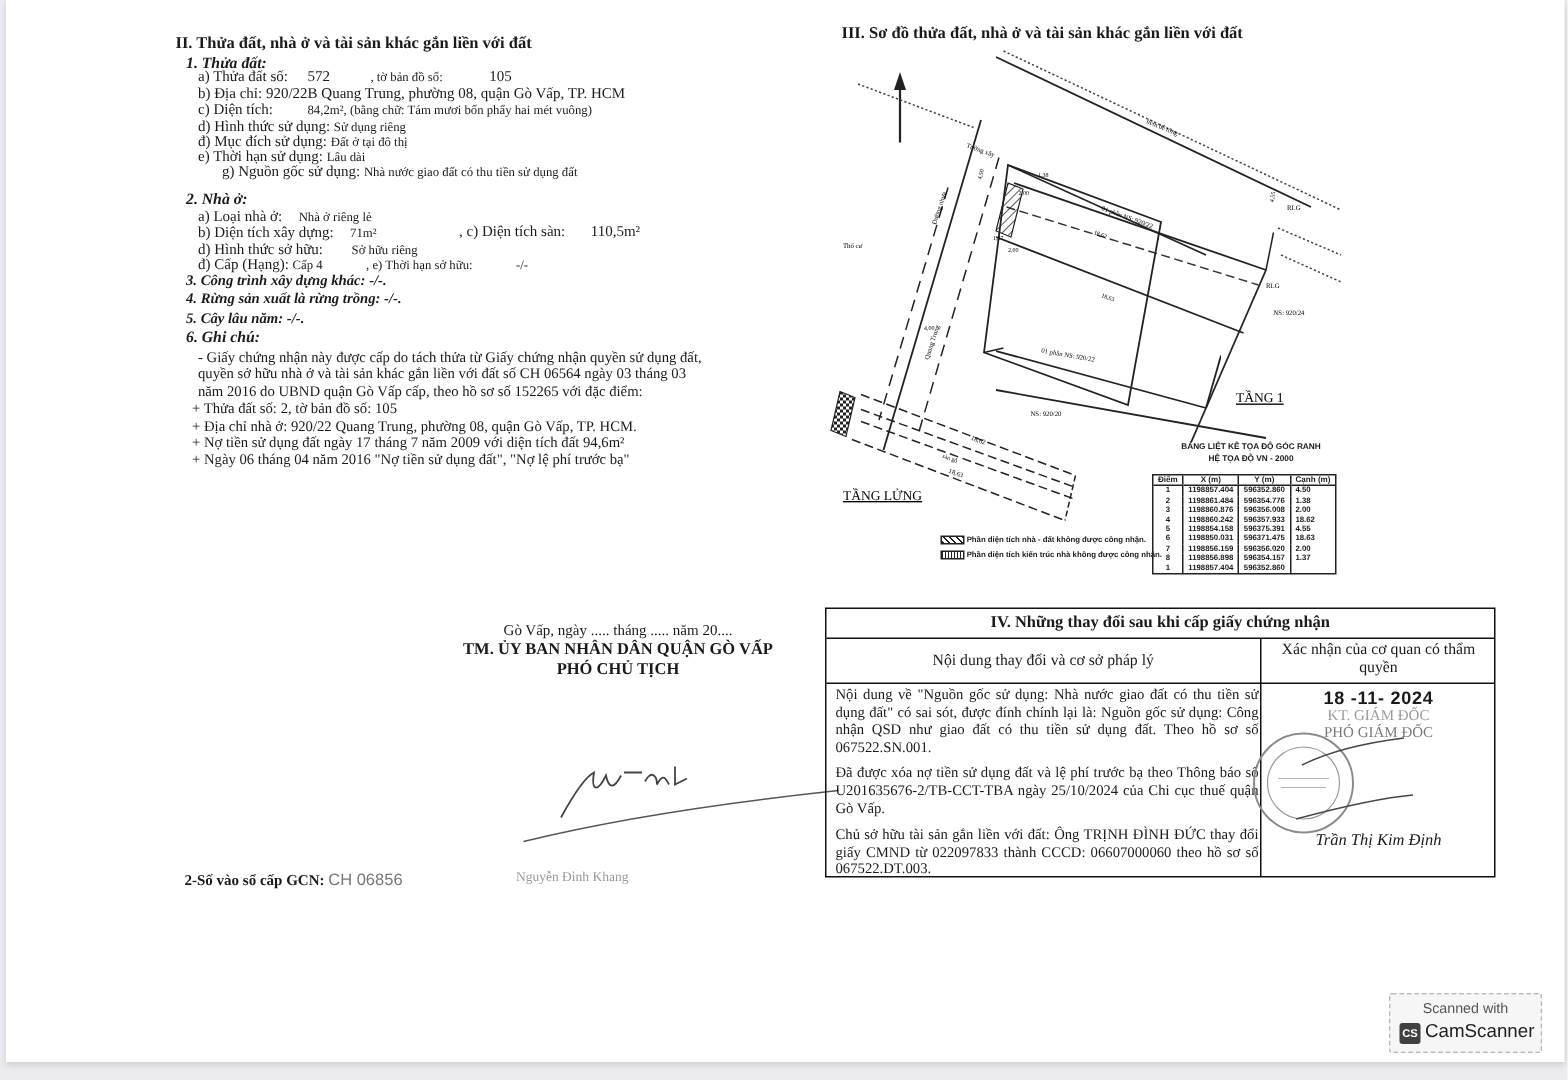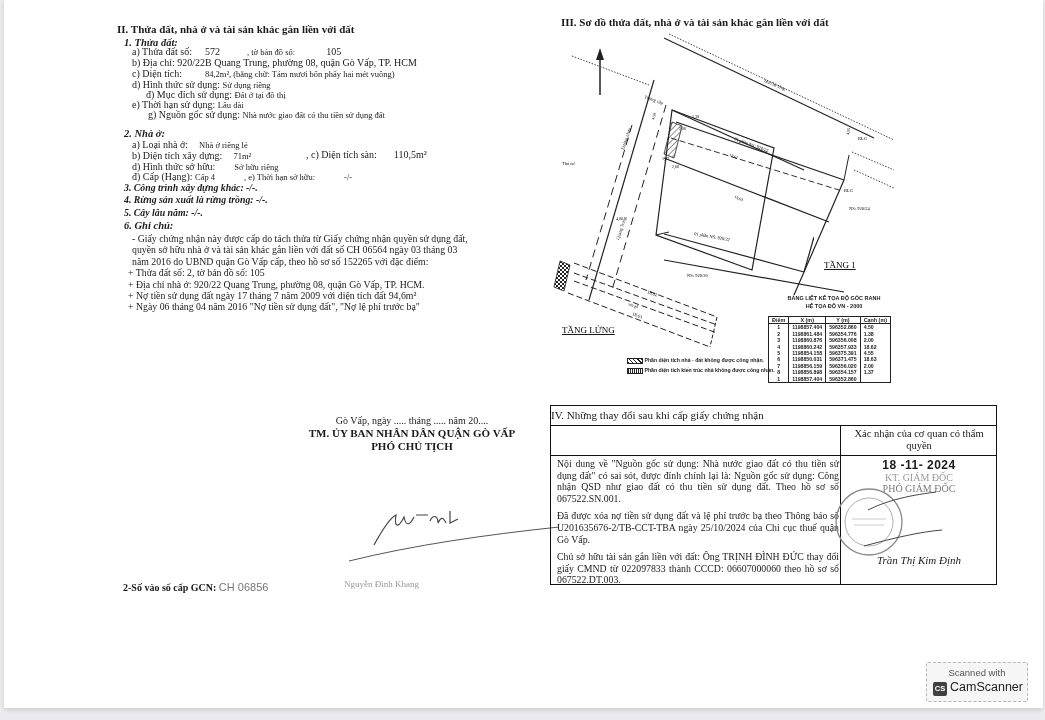--- a/index.html
+++ b/index.html
@@ -34,21 +34,21 @@
   table.coord th, table.coord td { padding:0 3px; line-height:6.4px; }
   table.coord th { border-bottom:1px solid #222; font-size:5.4px; }
   table.coord .col-b { border-left:1px solid #222; }
 
   
   .chg {
     position:absolute; left:546px; top:405px; width:445px; height:178px;
     border:1.6px solid #111;
     font-size:10px;
   }
-  .chg .head { height:19px; border-bottom:1.3px solid #111; font-weight:normal; font-size:11px; line-height:19px; }
+  .chg .head { height:19px; border-bottom:1.3px solid #111; text-align:center; font-weight:bold; font-size:11px; line-height:19px; }
   .chg .colhead { position:absolute; top:20px; left:0; right:0; height:29px; border-bottom:1.3px solid #111; }
   .chg .vline { position:absolute; top:20px; bottom:0; left:289px; border-left:1.3px solid #111; }
   .chg .c1 { position:absolute; left:0; width:289px; text-align:center; line-height:29px; font-size:10.5px; }
   .chg .c2 { position:absolute; left:291px; width:154px; text-align:center; font-size:10.5px; line-height:12px; top:2px; }
   .chg .body { position:absolute; top:52px; left:6px; width:282px; font-size:9.8px; line-height:11.6px; }
   .chg .body p { margin:0 0 6px 0; text-align:justify; }
   .chg .conf { position:absolute; top:52px; left:291px; width:154px; text-align:center; }
 
   .cs-badge {
     position:absolute; left:922px; top:662px; width:100px; height:38px;
@@ -83,21 +83,21 @@
   </div>
   <div class="abs line" style="left:128px;top:68px;">
     <span>c) Diện tích:</span>
     <span style="display:inline-block;width:18px"></span>
     <span class="small">84,2m², (bằng chữ: Tám mươi bốn phẩy hai mét vuông)</span>
   </div>
   <div class="abs line" style="left:128px;top:79px;">
     <span>d) Hình thức sử dụng:</span>
     <span class="small">Sử dụng riêng</span>
   </div>
-  <div class="abs line" style="left:142px;top:89px;">
+  <div class="abs line" style="left:128px;top:89px;">
     <span>đ) Mục đích sử dụng:</span>
     <span class="small">Đất ở tại đô thị</span>
   </div>
   <div class="abs line" style="left:128px;top:99px;">
     <span>e) Thời hạn sử dụng:</span>
     <span class="small">Lâu dài</span>
   </div>
   <div class="abs line" style="left:144px;top:109px;">
     <span>g) Nguồn gốc sử dụng:</span>
     <span class="small">Nhà nước giao đất có thu tiền sử dụng đất</span>
@@ -323,20 +323,21 @@
             <td class="col-b" style="text-align: left;">596352.860</td>
             <td class="col-b" style="text-align: left;"></td>
           </tr>
         </tbody>
     </table>
   </div>
 
   <div class="chg">
     <div class="head">IV. Những thay đổi sau khi cấp giấy chứng nhận</div>
     <div class="colhead">
+      <div class="c1">Nội dung thay đổi và cơ sở pháp lý</div>
       <div class="c2">Xác nhận của cơ quan có thẩm quyền</div>
     </div>
     <div class="vline"></div>
     <div class="body">
       <p>Nội dung về "Nguồn gốc sử dụng: Nhà nước giao đất có thu tiền sử dụng đất" có sai sót, được đính chính lại là: Nguồn gốc sử dụng: Công nhận QSD như giao đất có thu tiền sử dụng đất. Theo hồ sơ số 067522.SN.001.</p>
       <p>Đã được xóa nợ tiền sử dụng đất và lệ phí trước bạ theo Thông báo số U201635676-2/TB-CCT-TBA ngày 25/10/2024 của Chi cục thuế quận Gò Vấp.</p>
       <p>Chủ sở hữu tài sản gắn liền với đất: Ông TRỊNH ĐÌNH ĐỨC thay đổi giấy CMND từ 022097833 thành CCCD: 06607000060 theo hồ sơ số 067522.DT.003.</p>
     </div>
     <div class="conf">
       <div style="font-family:'Liberation Sans',sans-serif;font-weight:bold;font-size:12px;letter-spacing:0.5px;">18 -11- 2024</div>

